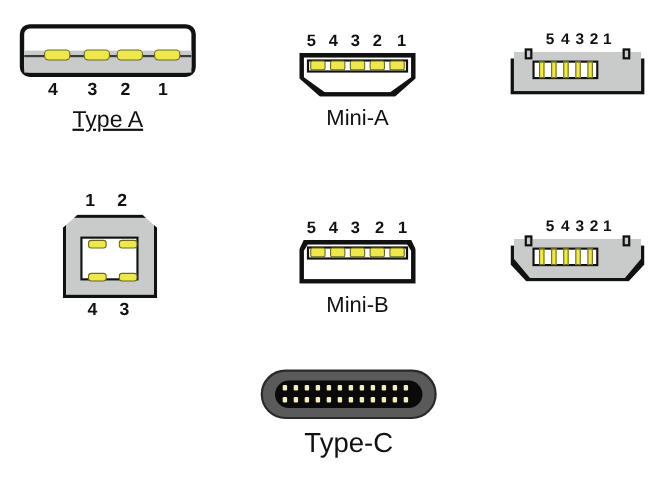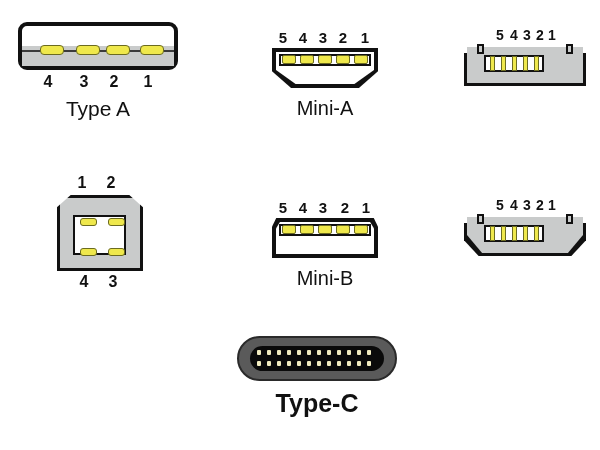--- a/index.html
+++ b/index.html
@@ -83,21 +83,21 @@
     margin: 4px auto 0;
     height: 18px;
     font-size: 16px;
     font-weight: bold;
   }
   .typea-nums span {
     position: absolute;
     top: 0;
     transform: translateX(-50%);
   }
-  .typea-name { margin-top: 6px; font-size: 21px; }
+  .typea-name { margin-top: 6px; font-size: 21px; text-decoration: underline; }
 
   
   .typeb-group { left: 40px; top: 175px; width: 120px; }
   .typeb-nums-top {
     position: relative;
     width: 86px;
     margin: 0 auto 2px;
     height: 18px;
     font-size: 16px;
     font-weight: bold;
@@ -292,21 +292,21 @@
     background: #0a0a0a;
     border-radius: 13px;
     box-sizing: border-box;
   }
   .typec-pin {
     position: absolute;
     width: 4px; height: 5px;
     background: #f2ecc0;
     border-radius: 1px;
   }
-  .typec-name { margin-top: 10px; font-size: 25px; font-weight: bold; }
+  .typec-name { margin-top: 10px; font-size: 25px; }
 </style>
 </head>
 <body>
 
 <div class="diagram">
 
   <div class="conn-group typea-group">
     <div class="typea-body">
       <div class="typea-lower"></div>
       <div class="typea-rail"></div>

